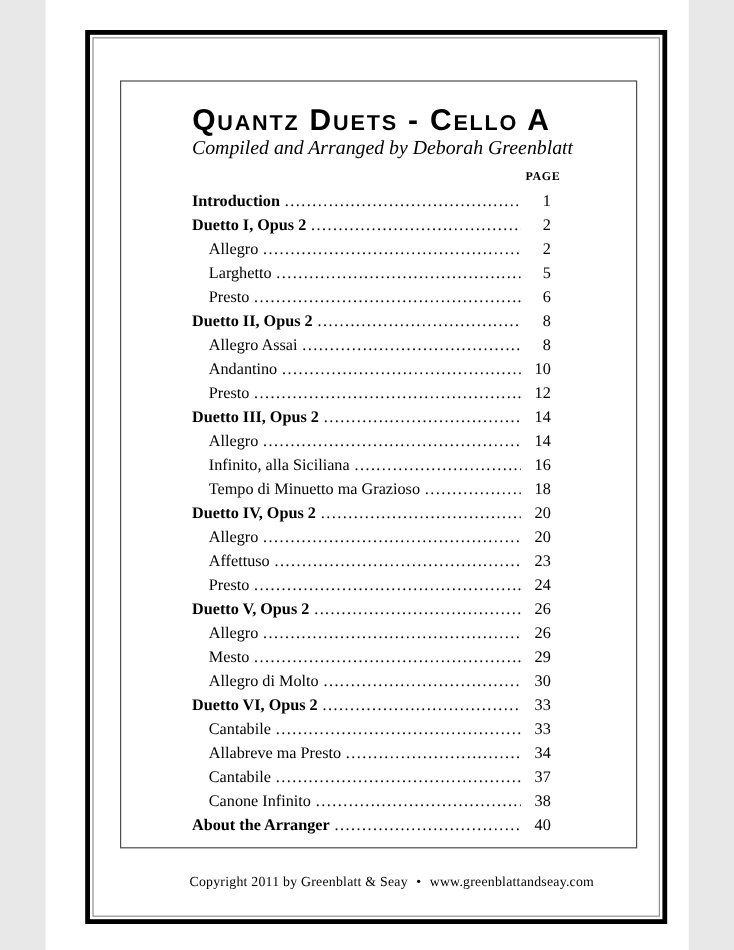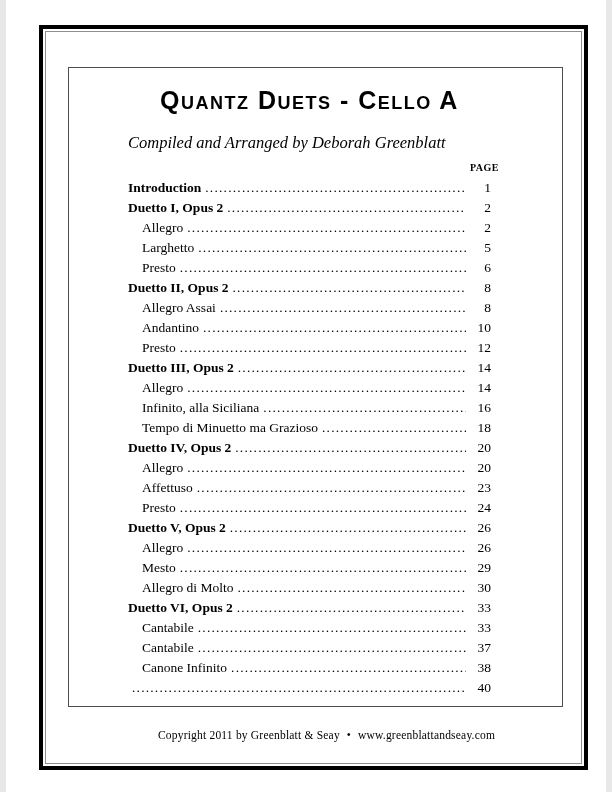--- a/index.html
+++ b/index.html
@@ -1,18 +1,18 @@
 <!DOCTYPE html>
 <html><head>
 <meta charset="utf-8">
 <style>
   html,body { margin:0; padding:0; background:#e8e8e8; }
   .sheet {
     position:relative;
-    width:600px; height:792px;
+    width:536px; height:792px;
     background:#ffffff;
     margin:0 auto;
     font-family:"Liberation Serif", serif;
     color:#000;
     overflow:hidden;
   }
   
   .frame-outer {
     position:absolute; left:33px; top:25px; right:18px; bottom:22px;
     border:4px solid #000;
@@ -36,21 +36,21 @@
     text-align:center;
     font-family:"Liberation Sans", sans-serif;
     font-variant:small-caps;
     font-weight:700;
     font-size:25px;
     line-height:1.05;
     letter-spacing:1.5px;
     white-space:nowrap;
   }
   .subtitle {
-    margin-top:20px;
+    margin-top:0;
     text-align:left;
     font-style:italic;
     font-size:16.5px;
     line-height:1.2;
     white-space:nowrap;
   }
   .page-col-header {
     margin-top:9px;
     margin-right:-8px;
     text-align:right;
@@ -222,30 +222,36 @@
     <span class="toc-label">Duetto VI, Opus 2</span>
     <span class="leader"></span>
     <span class="toc-page">33</span>
   </div>
         <div class="toc-row sub">
     <span class="toc-label">Cantabile</span>
     <span class="leader"></span>
     <span class="toc-page">33</span>
   </div>
         <div class="toc-row sub">
+    <span class="toc-label">Allabreve ma Presto</span>
+    <span class="leader"></span>
+    <span class="toc-page">34</span>
+  </div>
+        <div class="toc-row sub">
     <span class="toc-label">Cantabile</span>
     <span class="leader"></span>
     <span class="toc-page">37</span>
   </div>
         <div class="toc-row sub">
     <span class="toc-label">Canone Infinito</span>
     <span class="leader"></span>
     <span class="toc-page">38</span>
   </div>
         <div class="toc-row main">
+    <span class="toc-label">About the Arranger</span>
     <span class="leader"></span>
     <span class="toc-page">40</span>
   </div>
       </div>
   </div>
 
   <div class="footer">
     <span>Copyright 2011 by Greenblatt &amp; Seay</span><span class="sep">•</span><span>www.greenblattandseay.com</span>
   </div>
 

